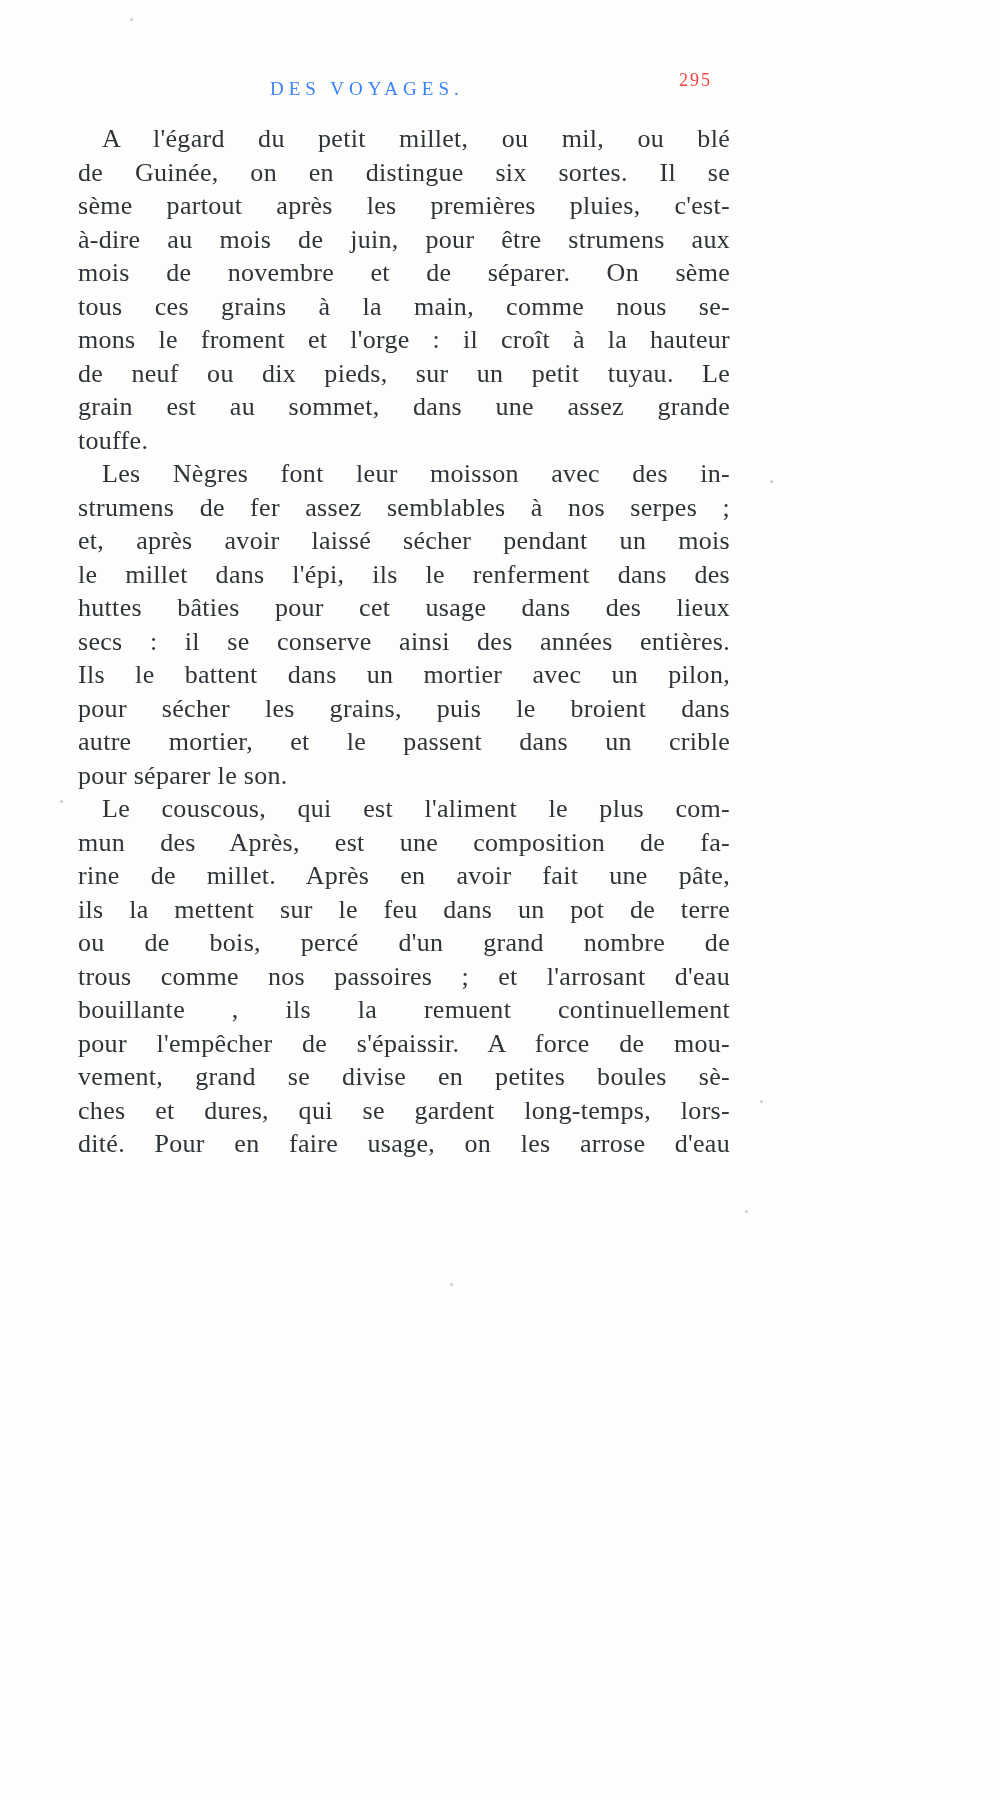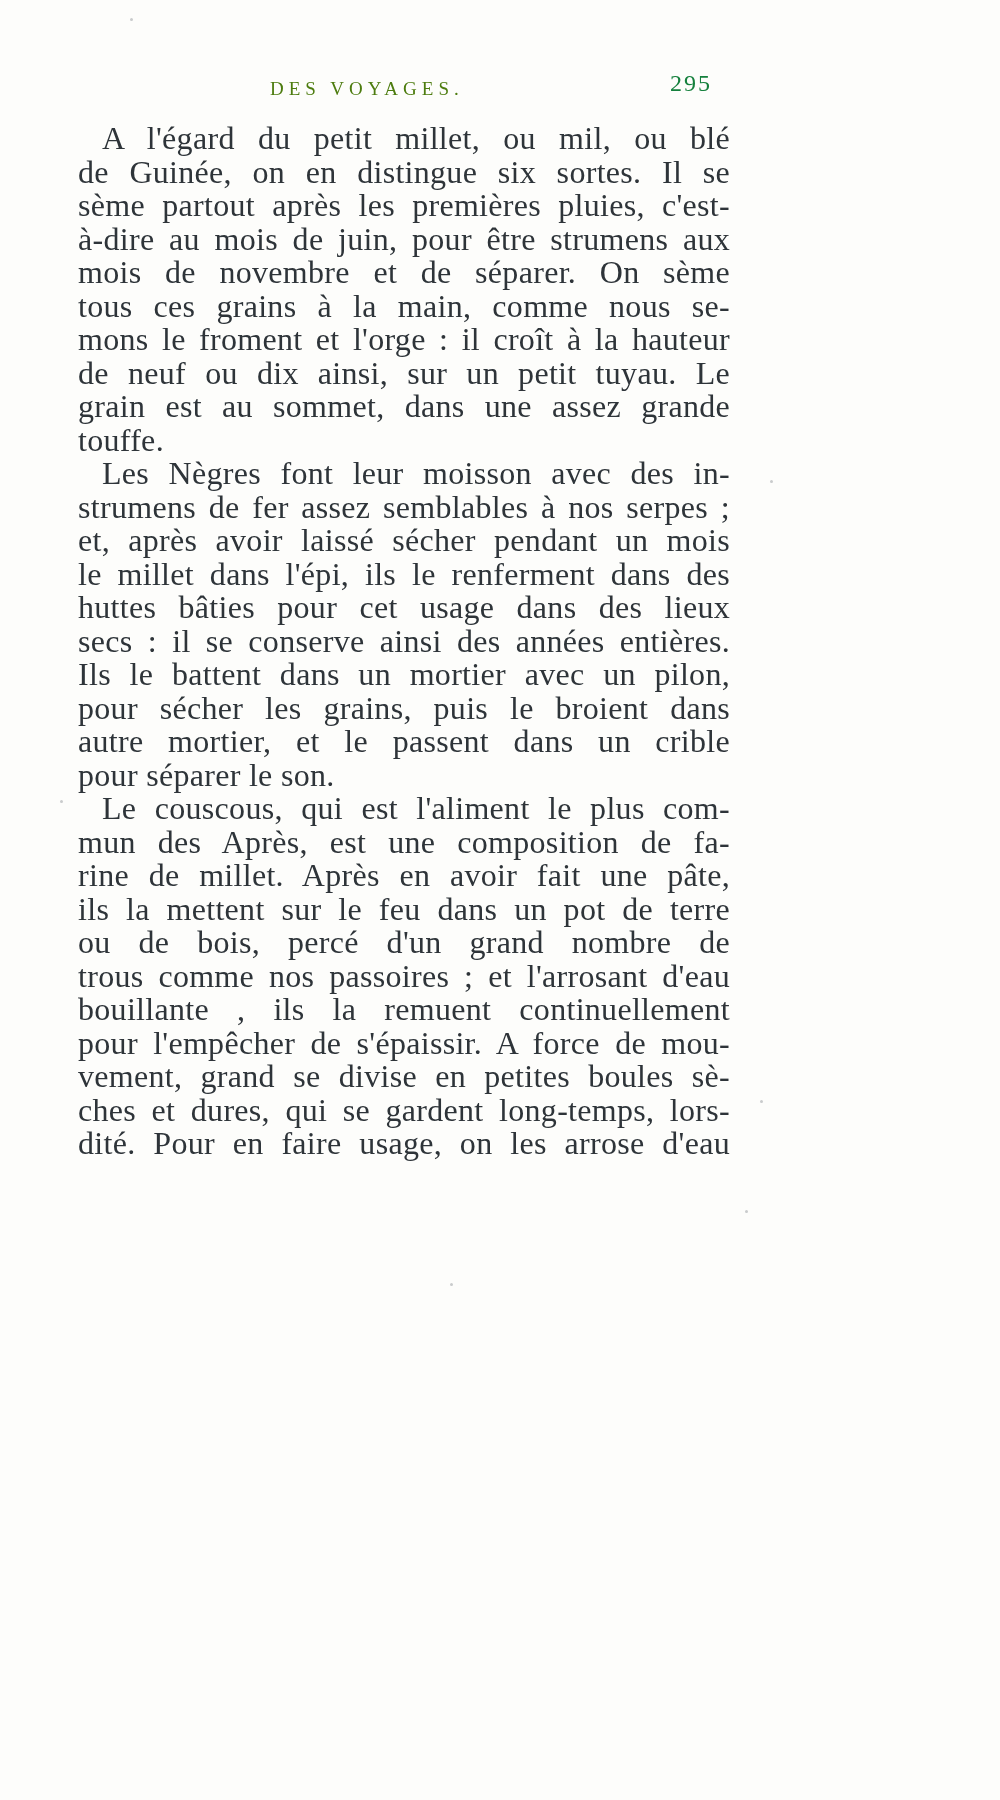--- a/index.html
+++ b/index.html
@@ -27,32 +27,32 @@
     height: 46px;
     margin-bottom: 6px;
   }
   .header-title {
     position: absolute;
     left: 192px;
     top: 8px;
     font-size: 19px;
     letter-spacing: 5px;
     font-variant: small-caps;
-    color: #4d7c0f;
+    color: #3b82f6;
   }
   .page-number {
     position: absolute;
     right: 18px;
     top: 0px;
-    font-size: 24px;
+    font-size: 18px;
     letter-spacing: 2px;
-    color: #15803d;
+    color: #ef4444;
   }
   .text-block {
-    font-size: 32px;
+    font-size: 26px;
     line-height: 33.5px;
     letter-spacing: 0.3px;
   }
   .paragraph {
     margin: 0;
   }
   .line {
     text-align: justify;
     text-align-last: justify;
     white-space: normal;
@@ -98,21 +98,21 @@
 
     <div class="text-block">
         <div class="paragraph">
           <div class="line indent">A l'égard du petit millet, ou mil, ou blé</div>
           <div class="line">de Guinée, on en distingue six sortes. Il se</div>
           <div class="line">sème partout après les premières pluies, c'est-</div>
           <div class="line">à-dire au mois de juin, pour être strumens aux</div>
           <div class="line">mois de novembre et de séparer. On sème</div>
           <div class="line">tous ces grains à la main, comme nous se-</div>
           <div class="line">mons le froment et l'orge : il croît à la hauteur</div>
-          <div class="line">de neuf ou dix ainsi, sur un petit tuyau. Le</div>
+          <div class="line">de neuf ou dix pieds, sur un petit tuyau. Le</div>
           <div class="line">grain est au sommet, dans une assez grande</div>
           <div class="line last">touffe.</div>
         </div>
         <div class="paragraph">
           <div class="line indent">Les Nègres font leur moisson avec des in-</div>
           <div class="line">strumens de fer assez semblables à nos serpes ;</div>
           <div class="line">et, après avoir laissé sécher pendant un mois</div>
           <div class="line">le millet dans l'épi, ils le renferment dans des</div>
           <div class="line">huttes bâties pour cet usage dans des lieux</div>
           <div class="line">secs : il se conserve ainsi des années entières.</div>

